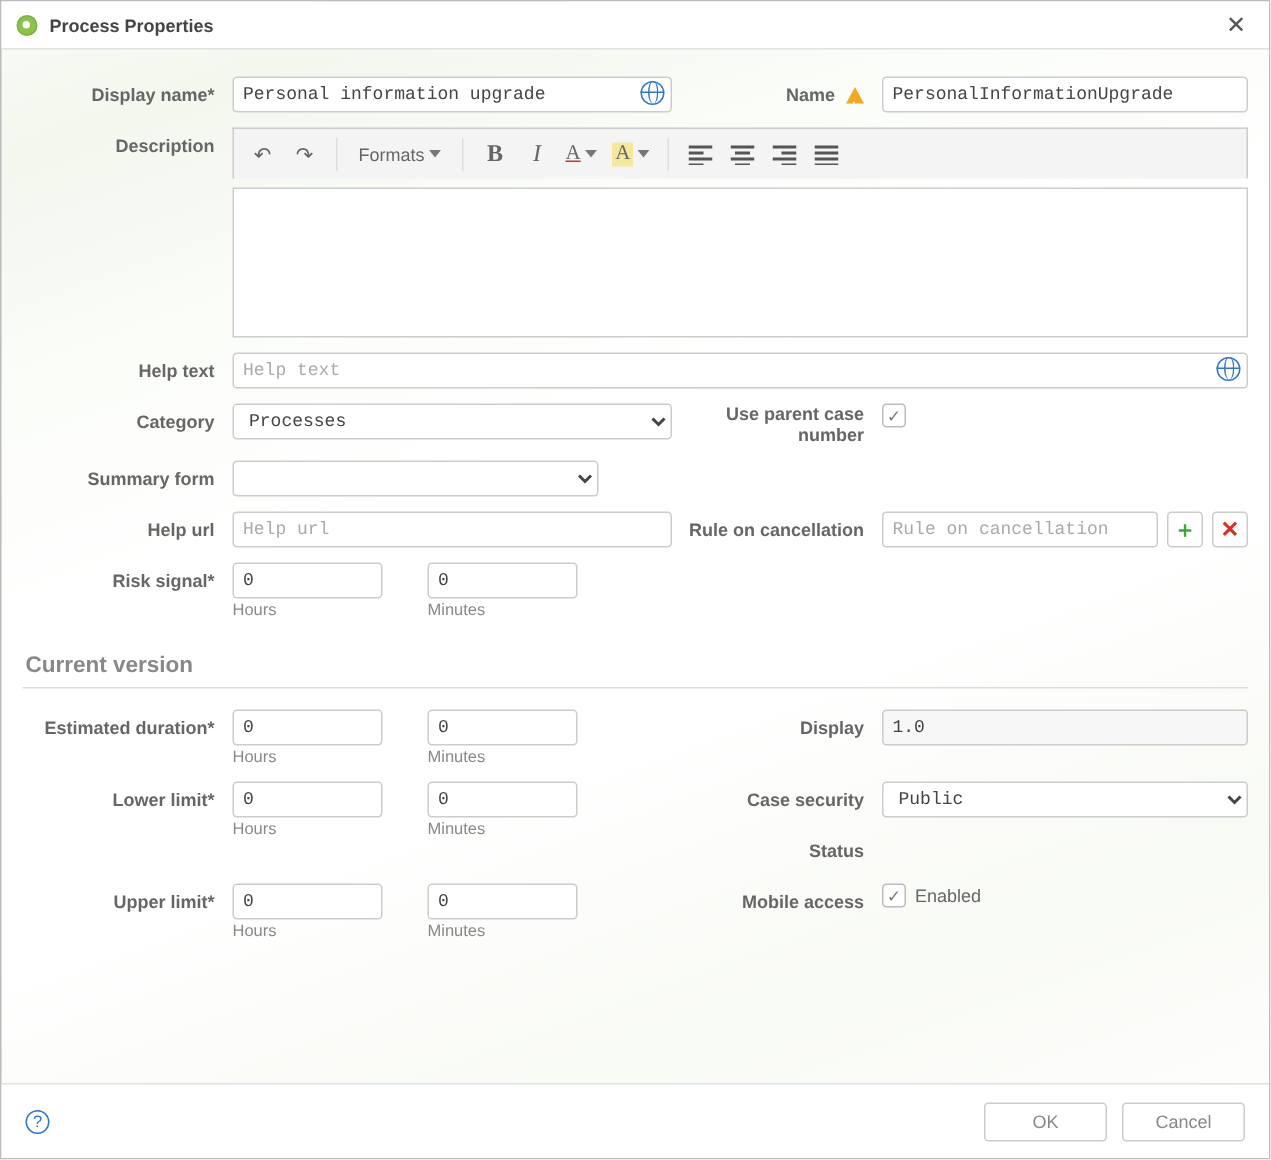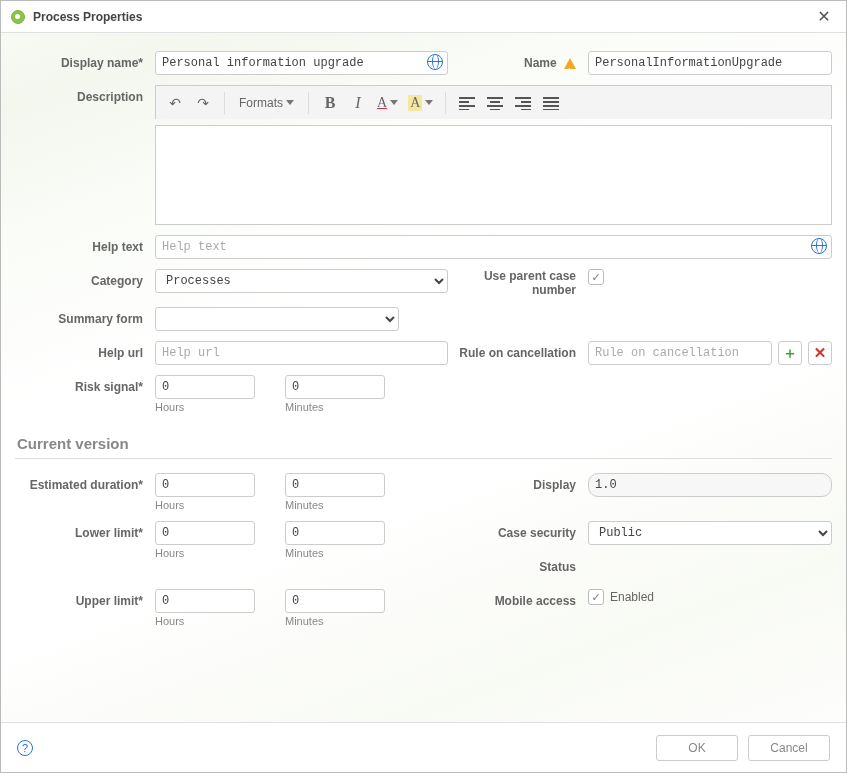--- a/index.html
+++ b/index.html
@@ -448,21 +448,21 @@
             <div class="hm-col">
               <input type="text" value="0" style="">
               <div class="sublabel">Minutes</div>
             </div>
           </div>
         </div>
       </div>
       <div class="col-right">
         <div class="lbl-r">Display</div>
         <div class="fld">
-          <input type="text" style="flex: 1 1 0%; background: rgb(247, 247, 247); border-radius: 10px;" readonly="" value="1.0">
+          <input type="text" style="flex: 1 1 0%; background: rgb(247, 247, 247);" readonly="" value="1.0">
         </div>
       </div>
     </div>
 
     <div class="row">
       <div class="col-left">
         <div class="lbl">Lower limit*</div>
         <div class="fld">
           <div class="hm-group">
             <div class="hm-col">

